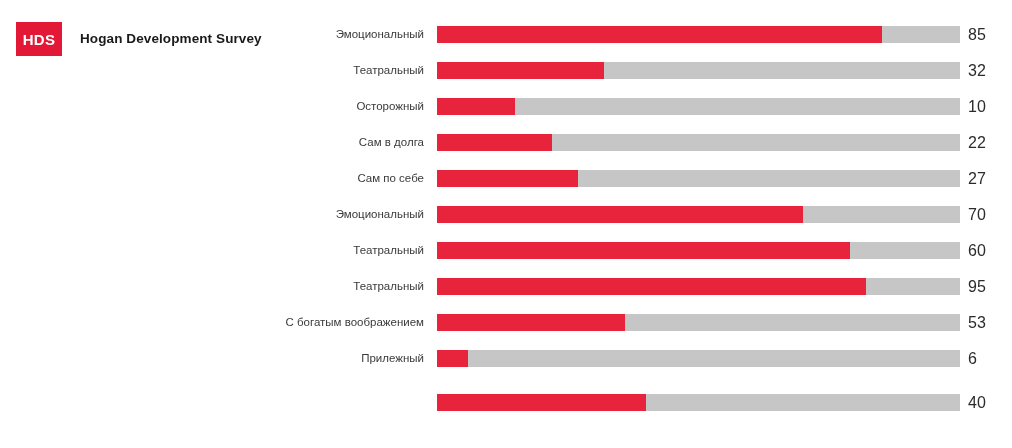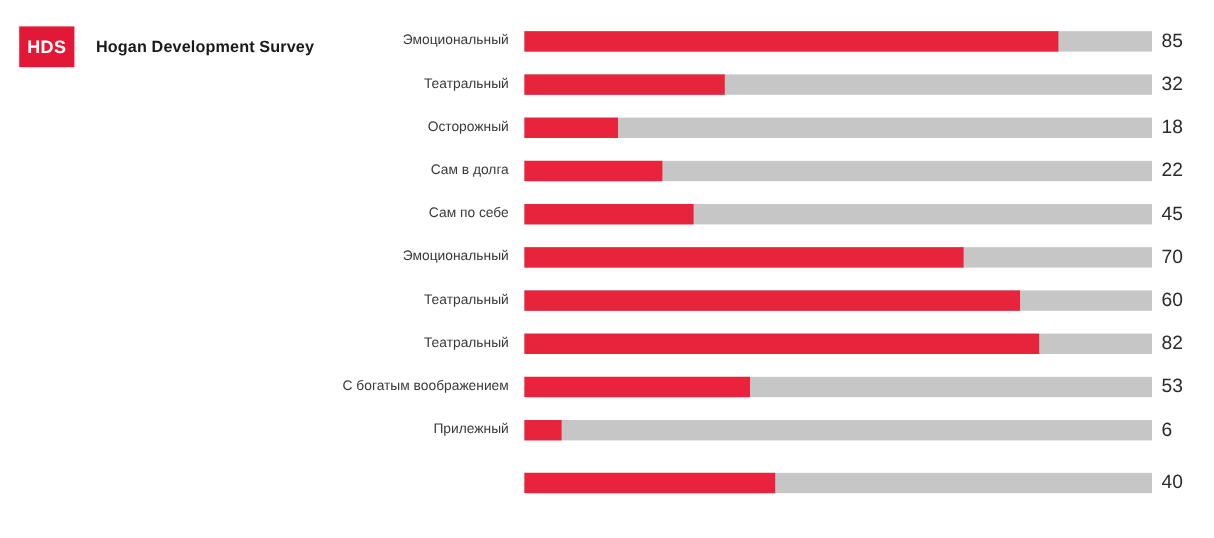--- a/index.html
+++ b/index.html
@@ -140,56 +140,56 @@
       <div class="track" style="background: rgb(198, 198, 198);">
         <div class="fill" style="width: 32%; background: rgb(232, 36, 60);"></div>
       </div>
       <div class="row-value">32</div>
     </div>
     <div class="row">
       <div class="row-label">Осторожный</div>
       <div class="track" style="background: rgb(198, 198, 198);">
         <div class="fill" style="width: 15%; background: rgb(232, 36, 60);"></div>
       </div>
-      <div class="row-value">18</div>
+      <div class="row-value">10</div>
     </div>
     <div class="row">
       <div class="row-label">Сам в долга</div>
       <div class="track" style="background: rgb(198, 198, 198);">
         <div class="fill" style="width: 22%; background: rgb(232, 36, 60);"></div>
       </div>
       <div class="row-value">22</div>
     </div>
     <div class="row">
       <div class="row-label">Сам по себе</div>
       <div class="track" style="background: rgb(198, 198, 198);">
         <div class="fill" style="width: 27%; background: rgb(232, 36, 60);"></div>
       </div>
-      <div class="row-value">45</div>
+      <div class="row-value">27</div>
     </div>
     <div class="row">
       <div class="row-label">Эмоциональный</div>
       <div class="track" style="background: rgb(198, 198, 198);">
         <div class="fill" style="width: 70%; background: rgb(232, 36, 60);"></div>
       </div>
       <div class="row-value">70</div>
     </div>
     <div class="row">
       <div class="row-label">Театральный</div>
       <div class="track" style="background: rgb(198, 198, 198);">
         <div class="fill" style="width: 79%; background: rgb(232, 36, 60);"></div>
       </div>
       <div class="row-value">60</div>
     </div>
     <div class="row">
       <div class="row-label">Театральный</div>
       <div class="track" style="background: rgb(198, 198, 198);">
         <div class="fill" style="width: 82%; background: rgb(232, 36, 60);"></div>
       </div>
-      <div class="row-value">82</div>
+      <div class="row-value">95</div>
     </div>
     <div class="row">
       <div class="row-label">С богатым воображением</div>
       <div class="track" style="background: rgb(198, 198, 198);">
         <div class="fill" style="width: 36%; background: rgb(232, 36, 60);"></div>
       </div>
       <div class="row-value">53</div>
     </div>
     <div class="row">
       <div class="row-label">Прилежный</div>

